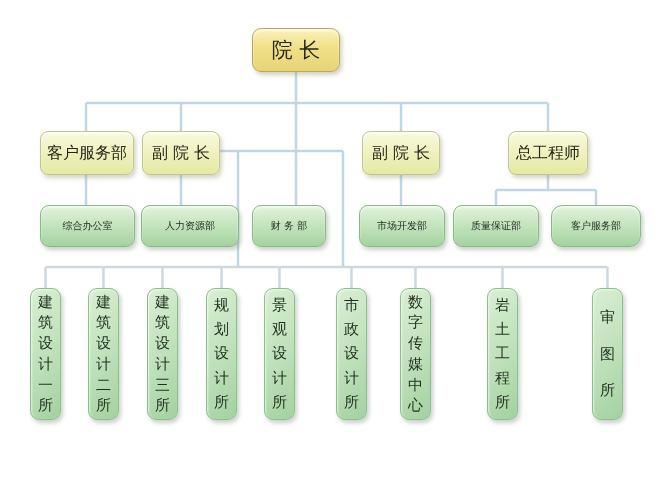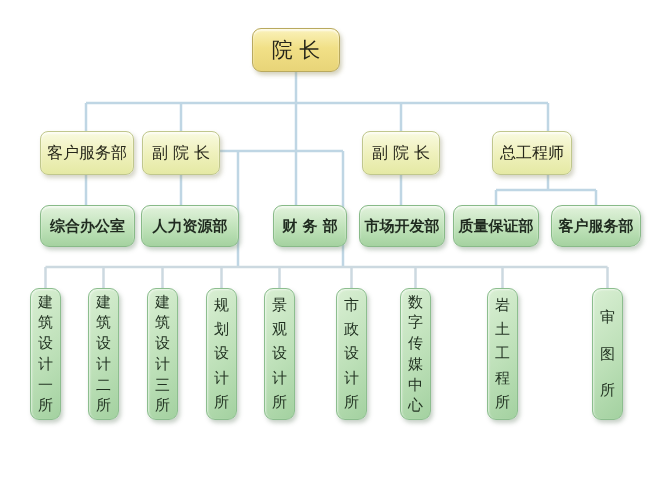--- a/index.html
+++ b/index.html
@@ -21,21 +21,21 @@
   .n2{
     background:linear-gradient(180deg,#f9fae0 0%,#eff1bd 50%,#e5e9a4 100%);
     border:1px solid #c0c78d;border-radius:8px;
     box-shadow:2px 3px 4px rgba(150,150,115,.4), inset 0 2px 2px rgba(255,255,255,.7);
     color:#26261a;font-size:16px;font-weight:500;
   }
   .n3{
     background:linear-gradient(180deg,#e2f2dc 0%,#bfe2b9 55%,#a5d2a0 100%);
     border:1px solid #88ba88;border-radius:9px;
     box-shadow:2px 3px 4px rgba(125,145,125,.42), inset 0 2px 2px rgba(255,255,255,.6);
-    color:#1f2a1f;font-size:15px;font-weight:700;
+    color:#1f2a1f;font-size:10px;font-weight:400;
   }
   .v{
     position:absolute;display:flex;flex-direction:column;justify-content:space-evenly;
     align-items:center;box-sizing:border-box;
     width:31px;height:132px;top:288px;
     background:linear-gradient(135deg,#d9efd3 0%,#bde0b8 55%,#a3d1a0 100%);
     border:1px solid #8cbe8e;border-radius:9px;
     box-shadow:2px 3px 4px rgba(125,145,125,.42), inset 1px 1px 2px rgba(255,255,255,.6);
     color:#1f2f1f;font-size:15px;font-weight:500;line-height:1;
   }
@@ -74,25 +74,25 @@
       <path d="M502.5 267 V289"></path>
       <path d="M607.5 267 V289"></path>
     </g>
   </svg>
 
   <div class="node n1" style="left:252px;top:28px;width:88px;height:44px;">院 长</div>
 
   <div class="node n2" style="left:40px;top:131px;width:94px;height:44px;">客户服务部</div>
   <div class="node n2" style="left:142px;top:131px;width:78px;height:44px;">副 院 长</div>
   <div class="node n2" style="left:362px;top:131px;width:78px;height:44px;">副 院 长</div>
-  <div class="node n2" style="left:492px;top:131px;width:80px;height:44px;text-align:right;">总工程师</div>
+  <div class="node n2" style="left:508px;top:131px;width:80px;height:44px;text-align:right;">总工程师</div>
 
   <div class="node n3" style="left:40px;top:205px;width:95px;height:42px;">综合办公室</div>
   <div class="node n3" style="left:141px;top:205px;width:98px;height:42px;">人力资源部</div>
-  <div class="node n3" style="left:273px;top:205px;width:74px;height:42px;">财 务 部</div>
+  <div class="node n3" style="left:252px;top:205px;width:74px;height:42px;">财 务 部</div>
   <div class="node n3" style="left:359px;top:205px;width:86px;height:42px;">市场开发部</div>
   <div class="node n3" style="left:453px;top:205px;width:86px;height:42px;">质量保证部</div>
   <div class="node n3" style="left:551px;top:205px;width:90px;height:42px;border-radius:11px;">客户服务部</div>
 
   <div class="v" style="left:30px;">
       <span>建</span>
       <span>筑</span>
       <span>设</span>
       <span>计</span>
       <span>一</span>

